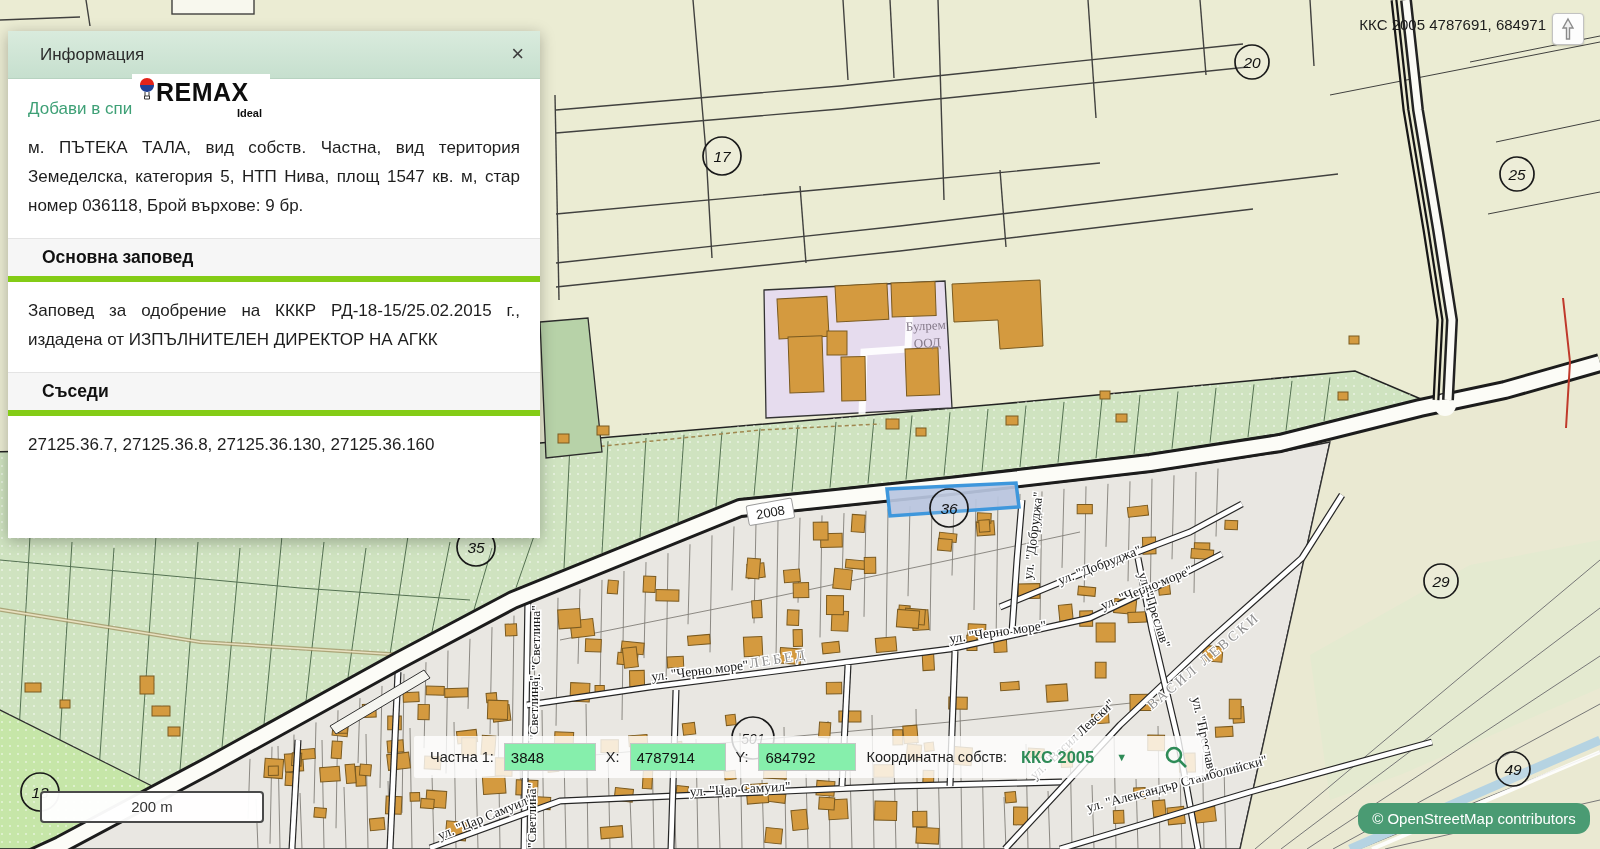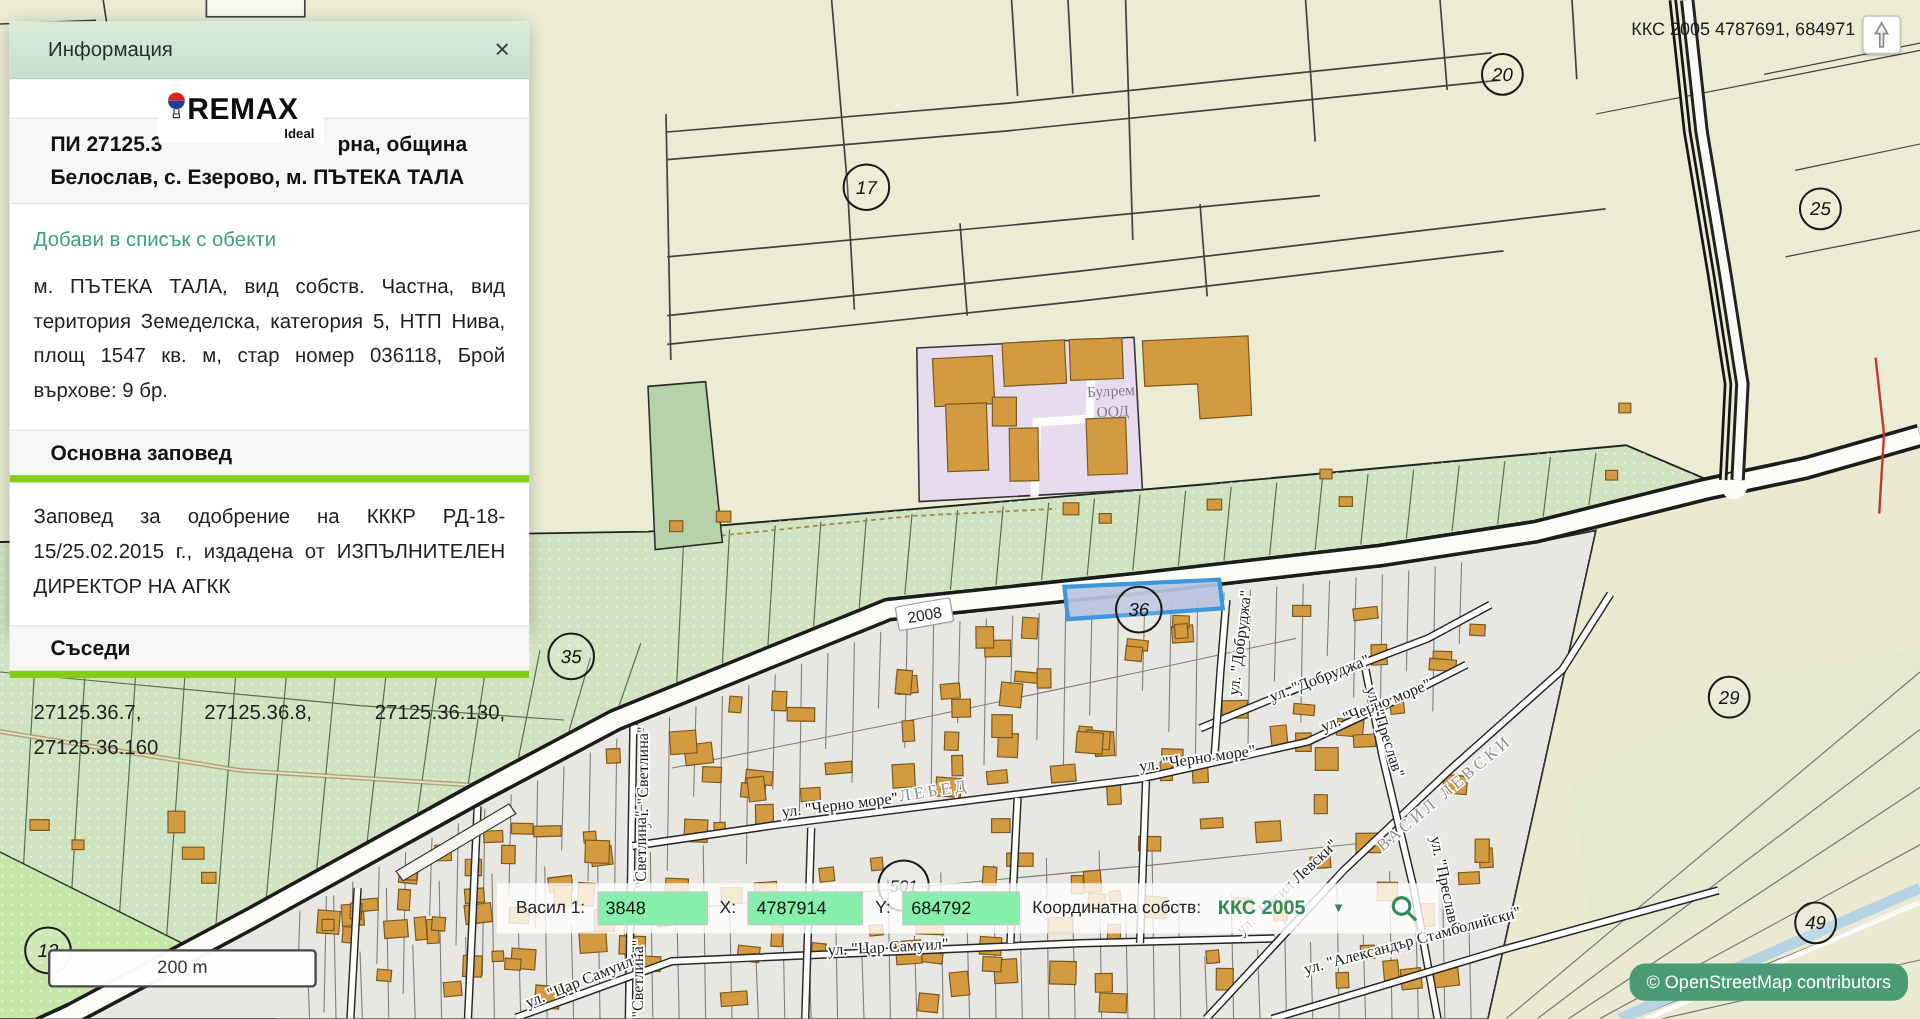--- a/index.html
+++ b/index.html
@@ -1,20 +1,20 @@
 <!DOCTYPE html>
 <html><head>
 <meta charset="utf-8">
 <style>
   html,body{margin:0;padding:0;background:#ebecd3;font-family:"Liberation Sans",sans-serif;}
   #stage{position:relative;width:1600px;height:849px;overflow:hidden;background:#ebecd3;}
   #map-svg{position:absolute;left:0;top:0;}
 
   
-  .panel{position:absolute;left:8px;top:18px;width:433px;height:507px;background:#ffffff;
+  .panel{position:absolute;left:8px;top:31px;width:532px;height:507px;background:#ffffff;
          box-shadow:0 3px 14px rgba(0,0,0,.28);z-index:30;}
   .panel-header{height:47px;background:linear-gradient(180deg,#d9ebdd,#c6dfce);
                 border-bottom:1px solid #b7d2c0;position:relative;}
   .panel-title{line-height:47px;padding-left:32px;font-size:17px;color:#2c2c2c;}
   .panel-close{position:absolute;right:16px;top:9px;font-size:22px;color:#3e3e3e;cursor:pointer;line-height:28px;}
   .panel-body{padding:0 20px;position:relative;}
   .logo{position:absolute;left:124px;top:-25px;width:138px;height:46px;background:#fff;z-index:5;}
   .logo-word{position:absolute;left:24px;top:4px;font-size:25px;font-weight:800;letter-spacing:.5px;color:#0d0d0d;}
   .logo-sub{position:absolute;right:8px;bottom:1px;font-size:11px;font-weight:700;color:#0d0d0d;}
   .logo-balloon{position:absolute;left:7px;top:3px;}
@@ -556,42 +556,41 @@
     <div class="panel-body">
       <div class="logo">
         <svg class="logo-balloon" width="16" height="24" viewBox="0 0 16 24">
           <path d="M8,1 C12,1 15,4 15,8 L1,8 C1,4 4,1 8,1 Z" fill="#e2231a"></path>
           <path d="M15,8 C15,12 12,15 8,15 C4,15 1,12 1,8 Z" fill="#1f4096"></path>
           <path d="M6,15 L6,19 M10,15 L10,19 M5.5,19 h5 v3 h-5 Z" stroke="#333" stroke-width="1" fill="#fff"></path>
         </svg>
         <div class="logo-word">REMAX</div>
         <div class="logo-sub">Ideal</div>
       </div>
-      <div class="title-band"><span>ПИ 27125.3</span><span class="logo-gap"></span><span>рна, община Белослав, с. Езерово, м. ПЪТЕКА ТАЛА</span></div>
       <div class="add-link">Добави в списък с обекти</div>
       <div class="desc">м. ПЪТЕКА ТАЛА, вид собств. Частна, вид територия Земеделска, категория 5, НТП Нива, площ 1547 кв. м, стар номер 036118, Брой върхове: 9 бр.</div>
       <div class="sec-head">Основна заповед</div>
       <div class="sec-text">Заповед за одобрение на КККР РД-18-15/25.02.2015 г., издадена от ИЗПЪЛНИТЕЛЕН ДИРЕКТОР НА АГКК</div>
       <div class="sec-head">Съседи</div>
       <div class="sec-text">27125.36.7, 27125.36.8, 27125.36.130, 27125.36.160</div>
     </div>
   </div>
 
   <div class="coords-readout">ККС 2005 4787691, 684971</div>
   <div class="north-btn">
     <svg width="30" height="30" viewBox="0 0 30 30">
       <path d="M15,5 L20,14 L16.5,14 L16.5,25 L13.5,25 L13.5,14 L10,14 Z" fill="#f0f0f0" stroke="#8a8a8a" stroke-width="1.4"></path>
     </svg>
   </div>
 
   <div class="scalebar">200 m</div>
   <div class="attribution">© OpenStreetMap contributors</div>
 
   <div class="toolbar">
-    <span class="tb-label">Васил 1:</span>
+    <span class="tb-label">Частна 1:</span>
     <input class="tb-input" style="width: 78px;" value="3848">
     <span class="tb-label">X:</span>
     <input class="tb-input" style="width: 82px;" value="4787914">
     <span class="tb-label">Y:</span>
     <input class="tb-input" style="width: 84px;" value="684792">
     <span class="tb-label">Координатна собств:</span>
     <span class="crs-value">ККС 2005</span>
     <span class="crs-caret">▼</span>
     <span class="search-btn">
       <svg width="26" height="26" viewBox="0 0 26 26">

